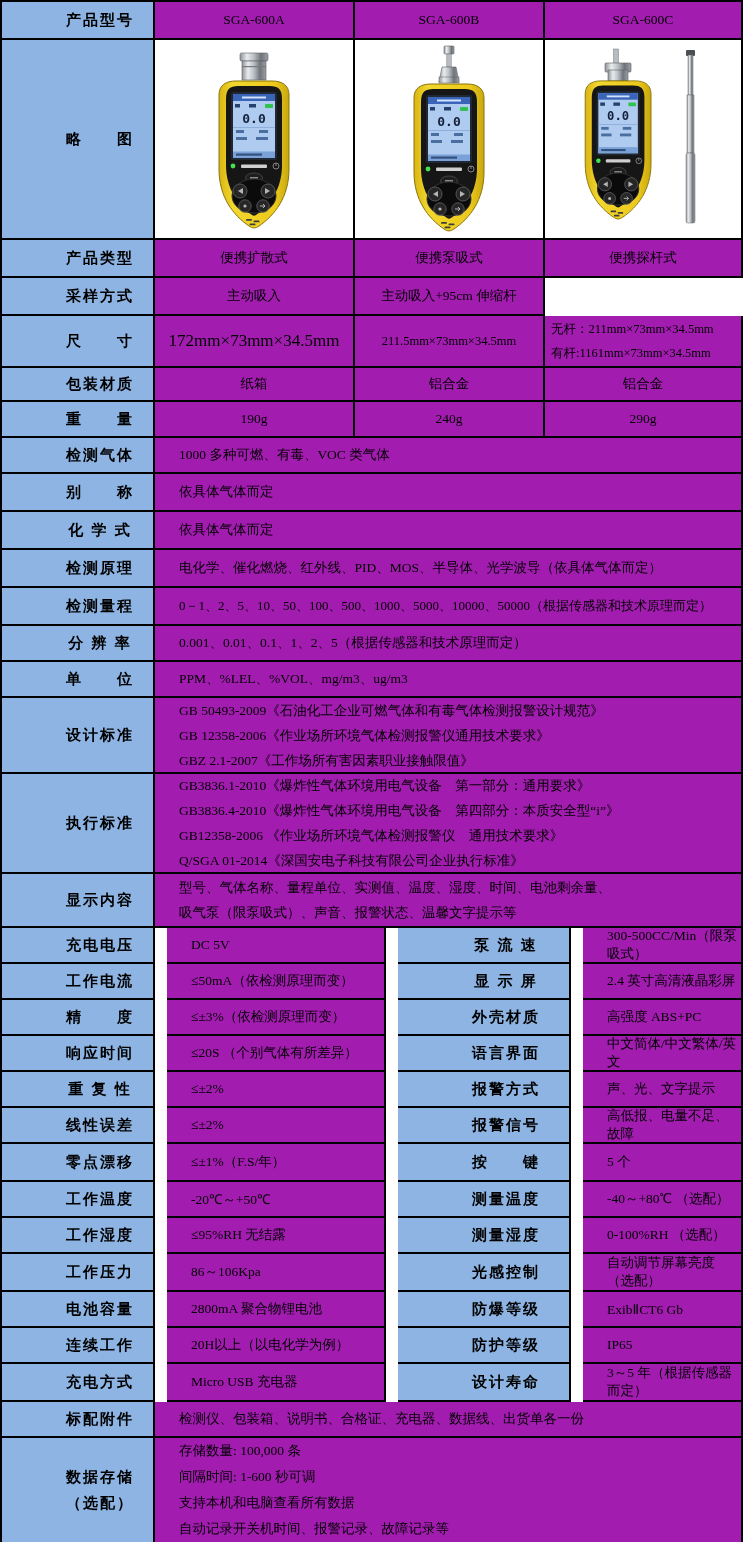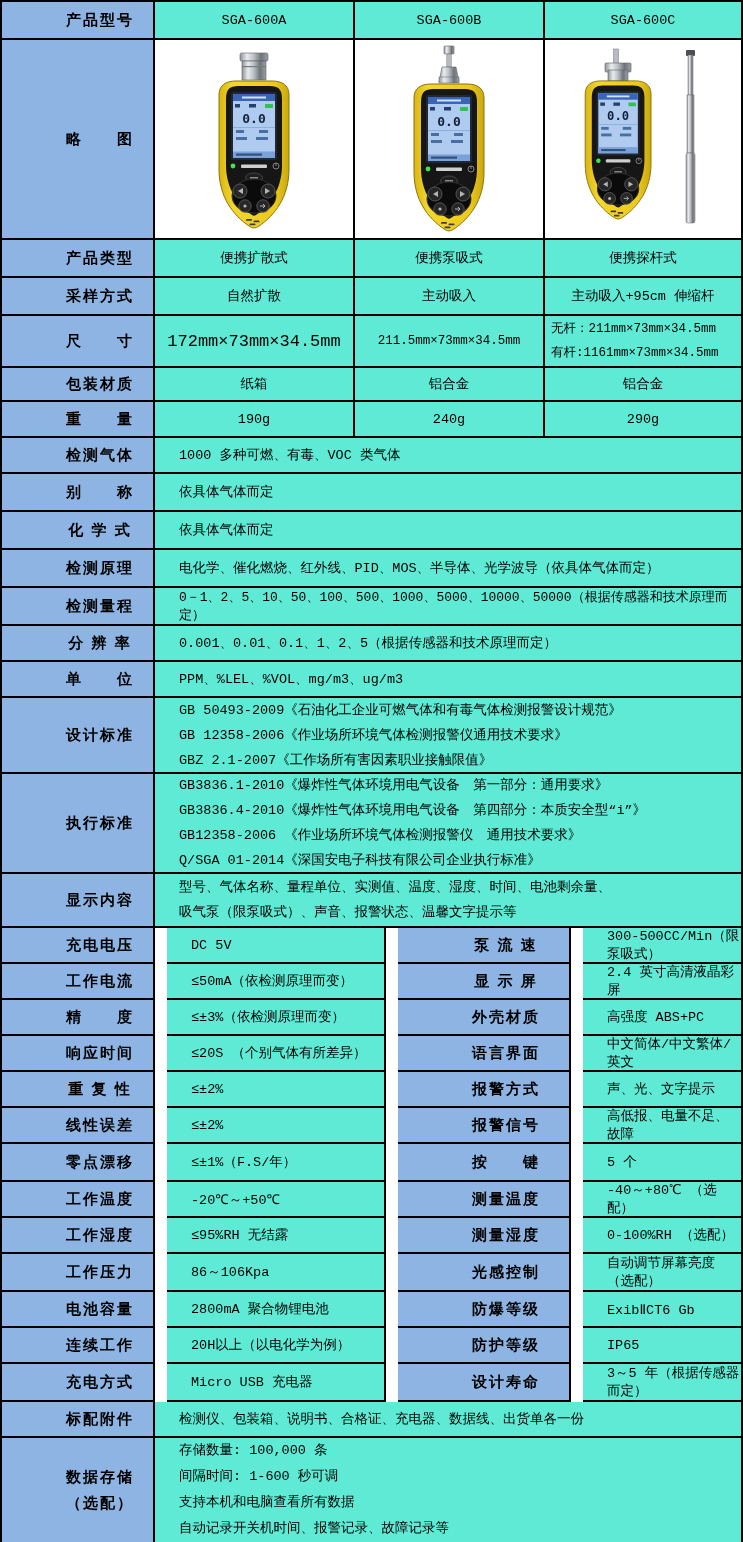--- a/index.html
+++ b/index.html
@@ -5,21 +5,21 @@
   html,body{margin:0;padding:0;background:#fff;}
   body{width:743px;font-family:"Liberation Sans",sans-serif;color:#000;}
   .table{width:743px;border-top:2px solid #000;border-left:2px solid #000;box-sizing:border-box;}
   .row{display:grid;}
   .r4{grid-template-columns:153px 200px 190px 1fr;}
   .r2{grid-template-columns:153px 1fr;}
   .rs{grid-template-columns:153px 219px 173px 1fr;gap:12px;}
   .cell{border-right:2px solid #000;border-bottom:2px solid #000;box-sizing:border-box;
         display:flex;align-items:center;justify-content:center;overflow:hidden;}
   .lab{background:#8DB4E2;font-weight:bold;font-size:15px;letter-spacing:2px;text-align:left;padding-left:45px;}
-  .val{background:#5eead4;font-size:13.5px;font-family:Liberation Mono, monospace;}
+  .val{background:#a21caf;font-size:13.5px;font-family:Liberation Serif, serif;}
   .left{justify-content:flex-start;padding-left:24px;text-align:left;}
   .imgcell{background:#ffffff;}
   .col{flex-direction:column;align-items:flex-start;justify-content:center;}
   .col.center{align-items:center;}
   .ln{line-height:25px;white-space:nowrap;}
   .ln26{line-height:26px;white-space:nowrap;}
   .ln24{line-height:24px;white-space:nowrap;}
   .h34{height:34px}.h36{height:36px}.h38{height:38px}.h52{height:52px}.h54{height:54px}
   .h76{height:76px}.h100{height:100px}.h200{height:200px}.h106{height:106px}
 </style>
@@ -121,21 +121,20 @@
   </div>
 
   <div class="row r4 h38">
     <div class="cell lab h38">产品类型</div>
     <div class="cell val h38">便携扩散式</div>
     <div class="cell val h38">便携泵吸式</div>
     <div class="cell val h38">便携探杆式</div>
   </div>
   <div class="row r4 h38">
     <div class="cell lab h38">采样方式</div>
-    <div class="cell val h38">自然扩散</div>
     <div class="cell val h38">主动吸入</div>
     <div class="cell val h38">主动吸入+95cm 伸缩杆</div>
   </div>
   <div class="row r4 h52">
     <div class="cell lab h52">尺　　寸</div>
     <div class="cell val h52" style="font-size:17px">172mm×73mm×34.5mm</div>
     <div class="cell val h52" style="font-size:12.5px">211.5mm×73mm×34.5mm</div>
     <div class="cell val h52 col left" style="padding-left:6px;font-size:12.5px">
       <div class="ln24">无杆：211mm×73mm×34.5mm</div>
       <div class="ln24">有杆:1161mm×73mm×34.5mm</div>

